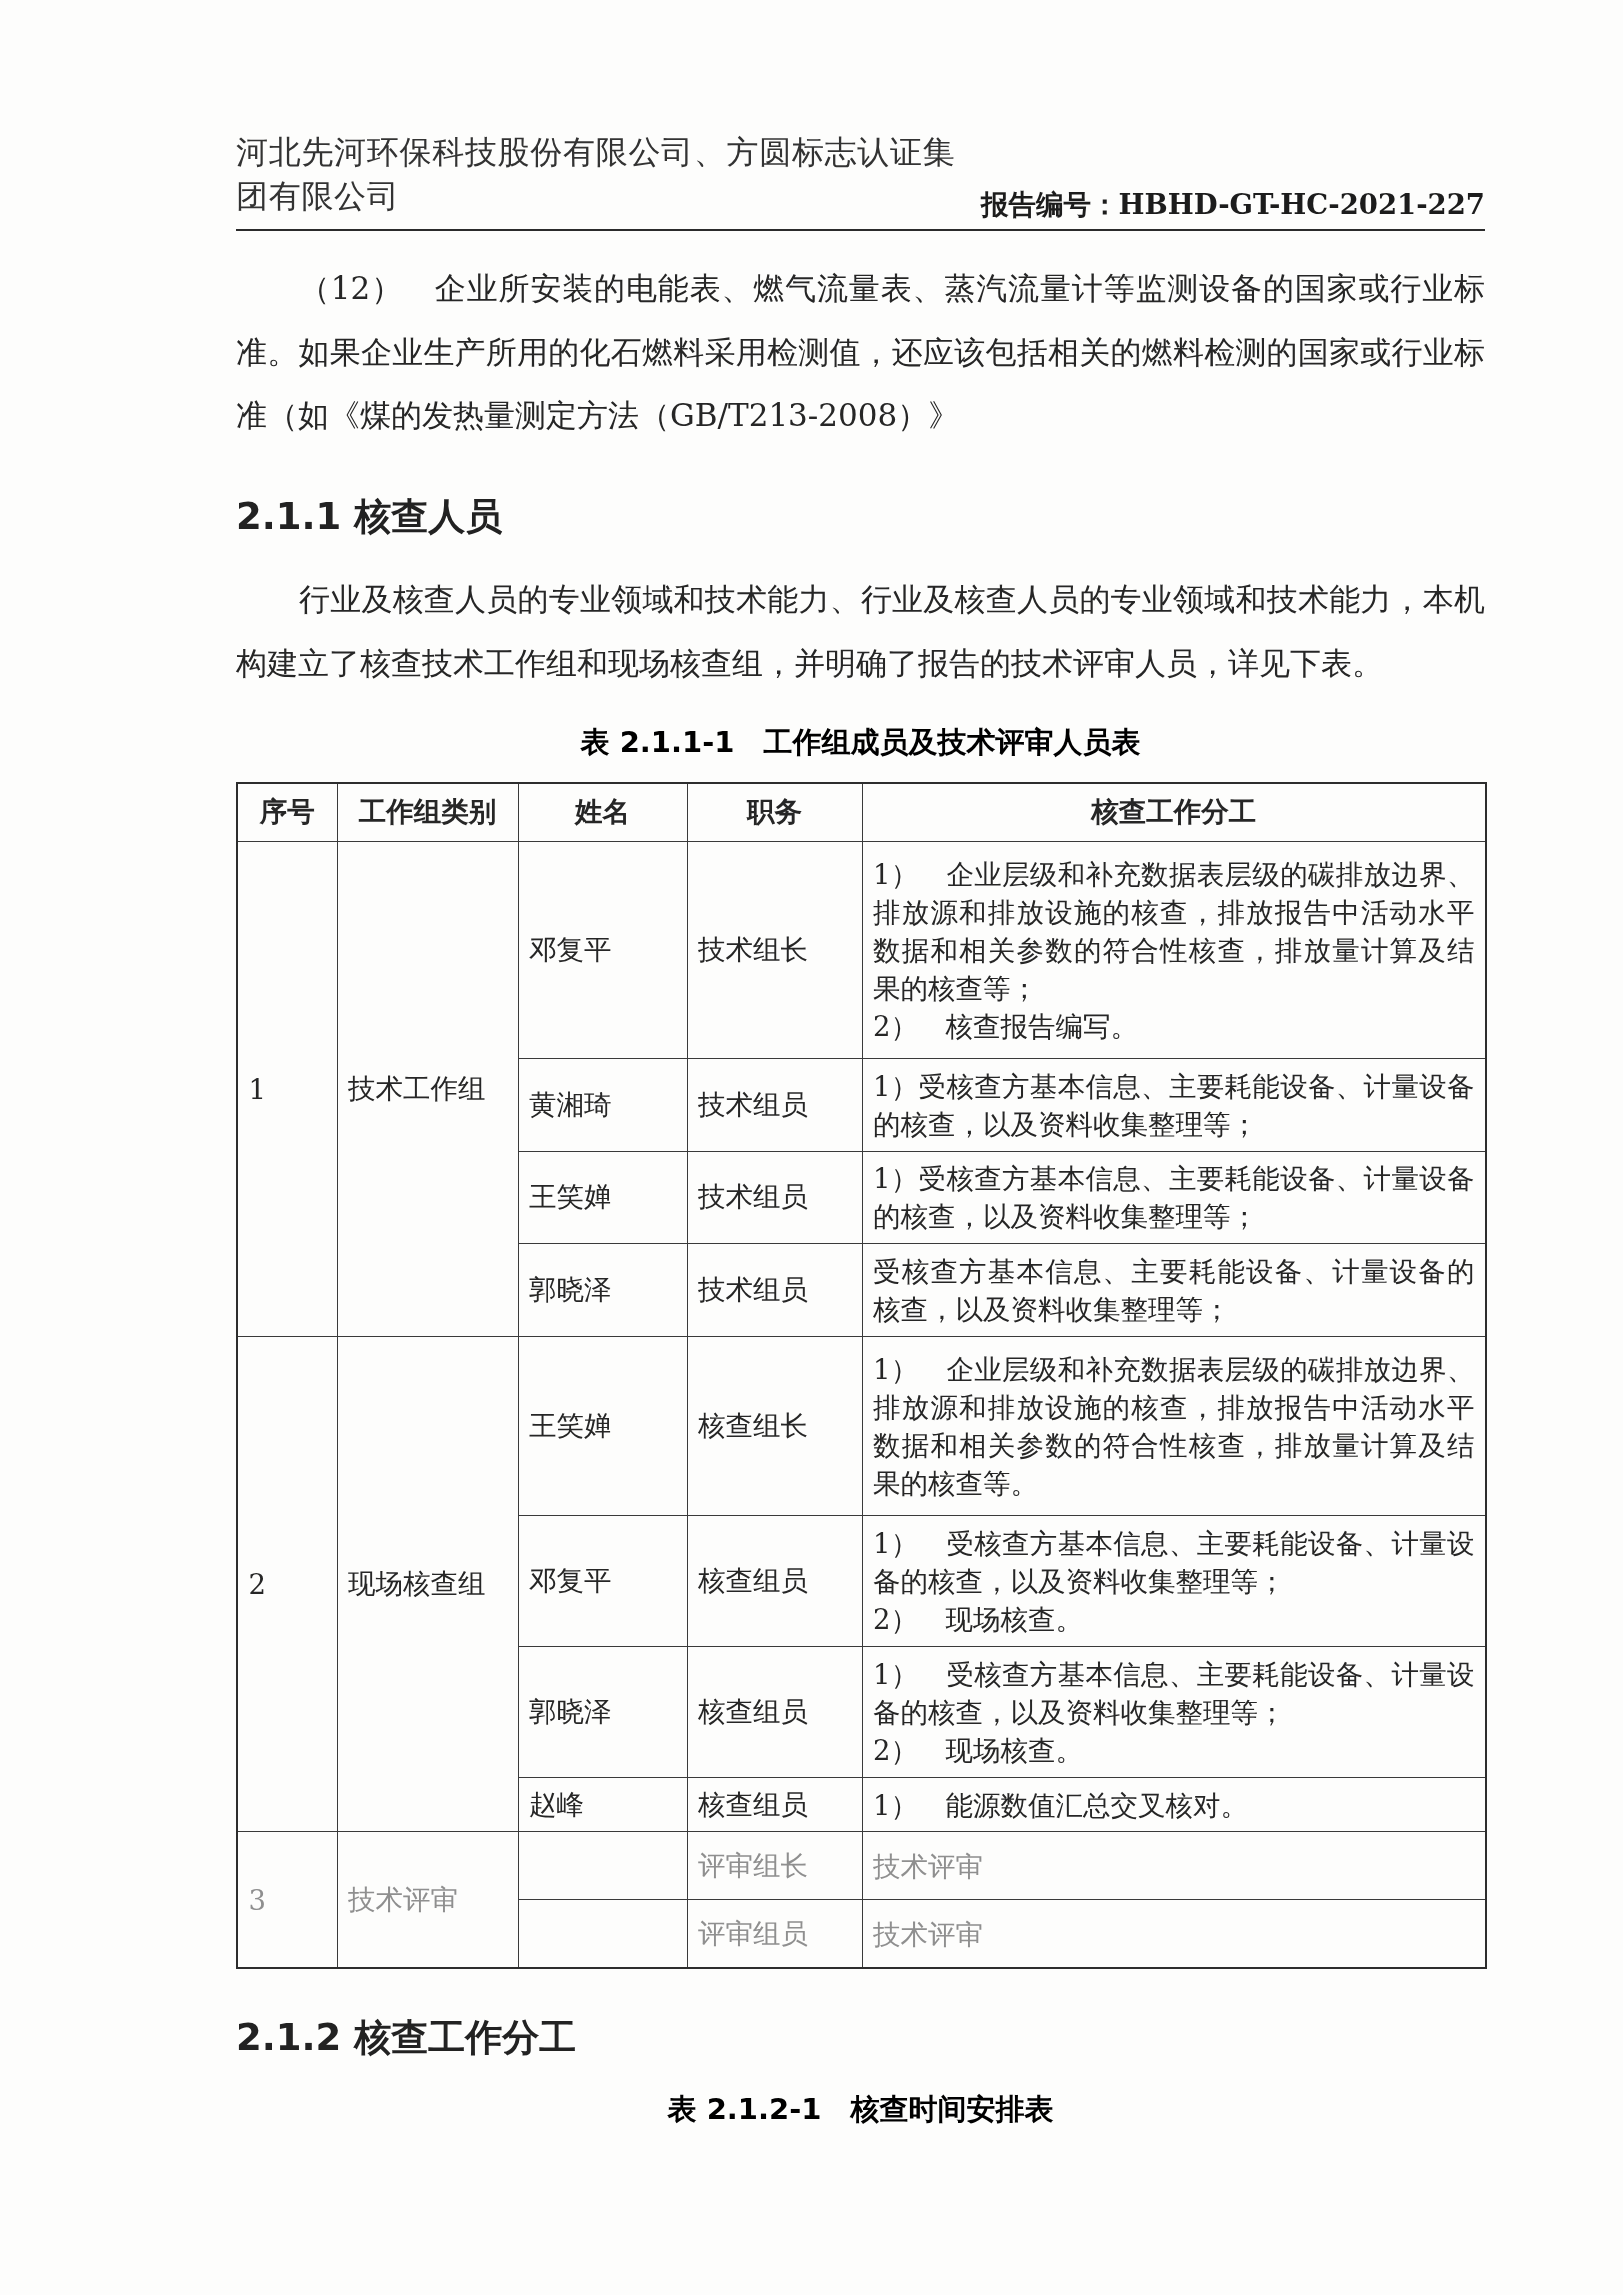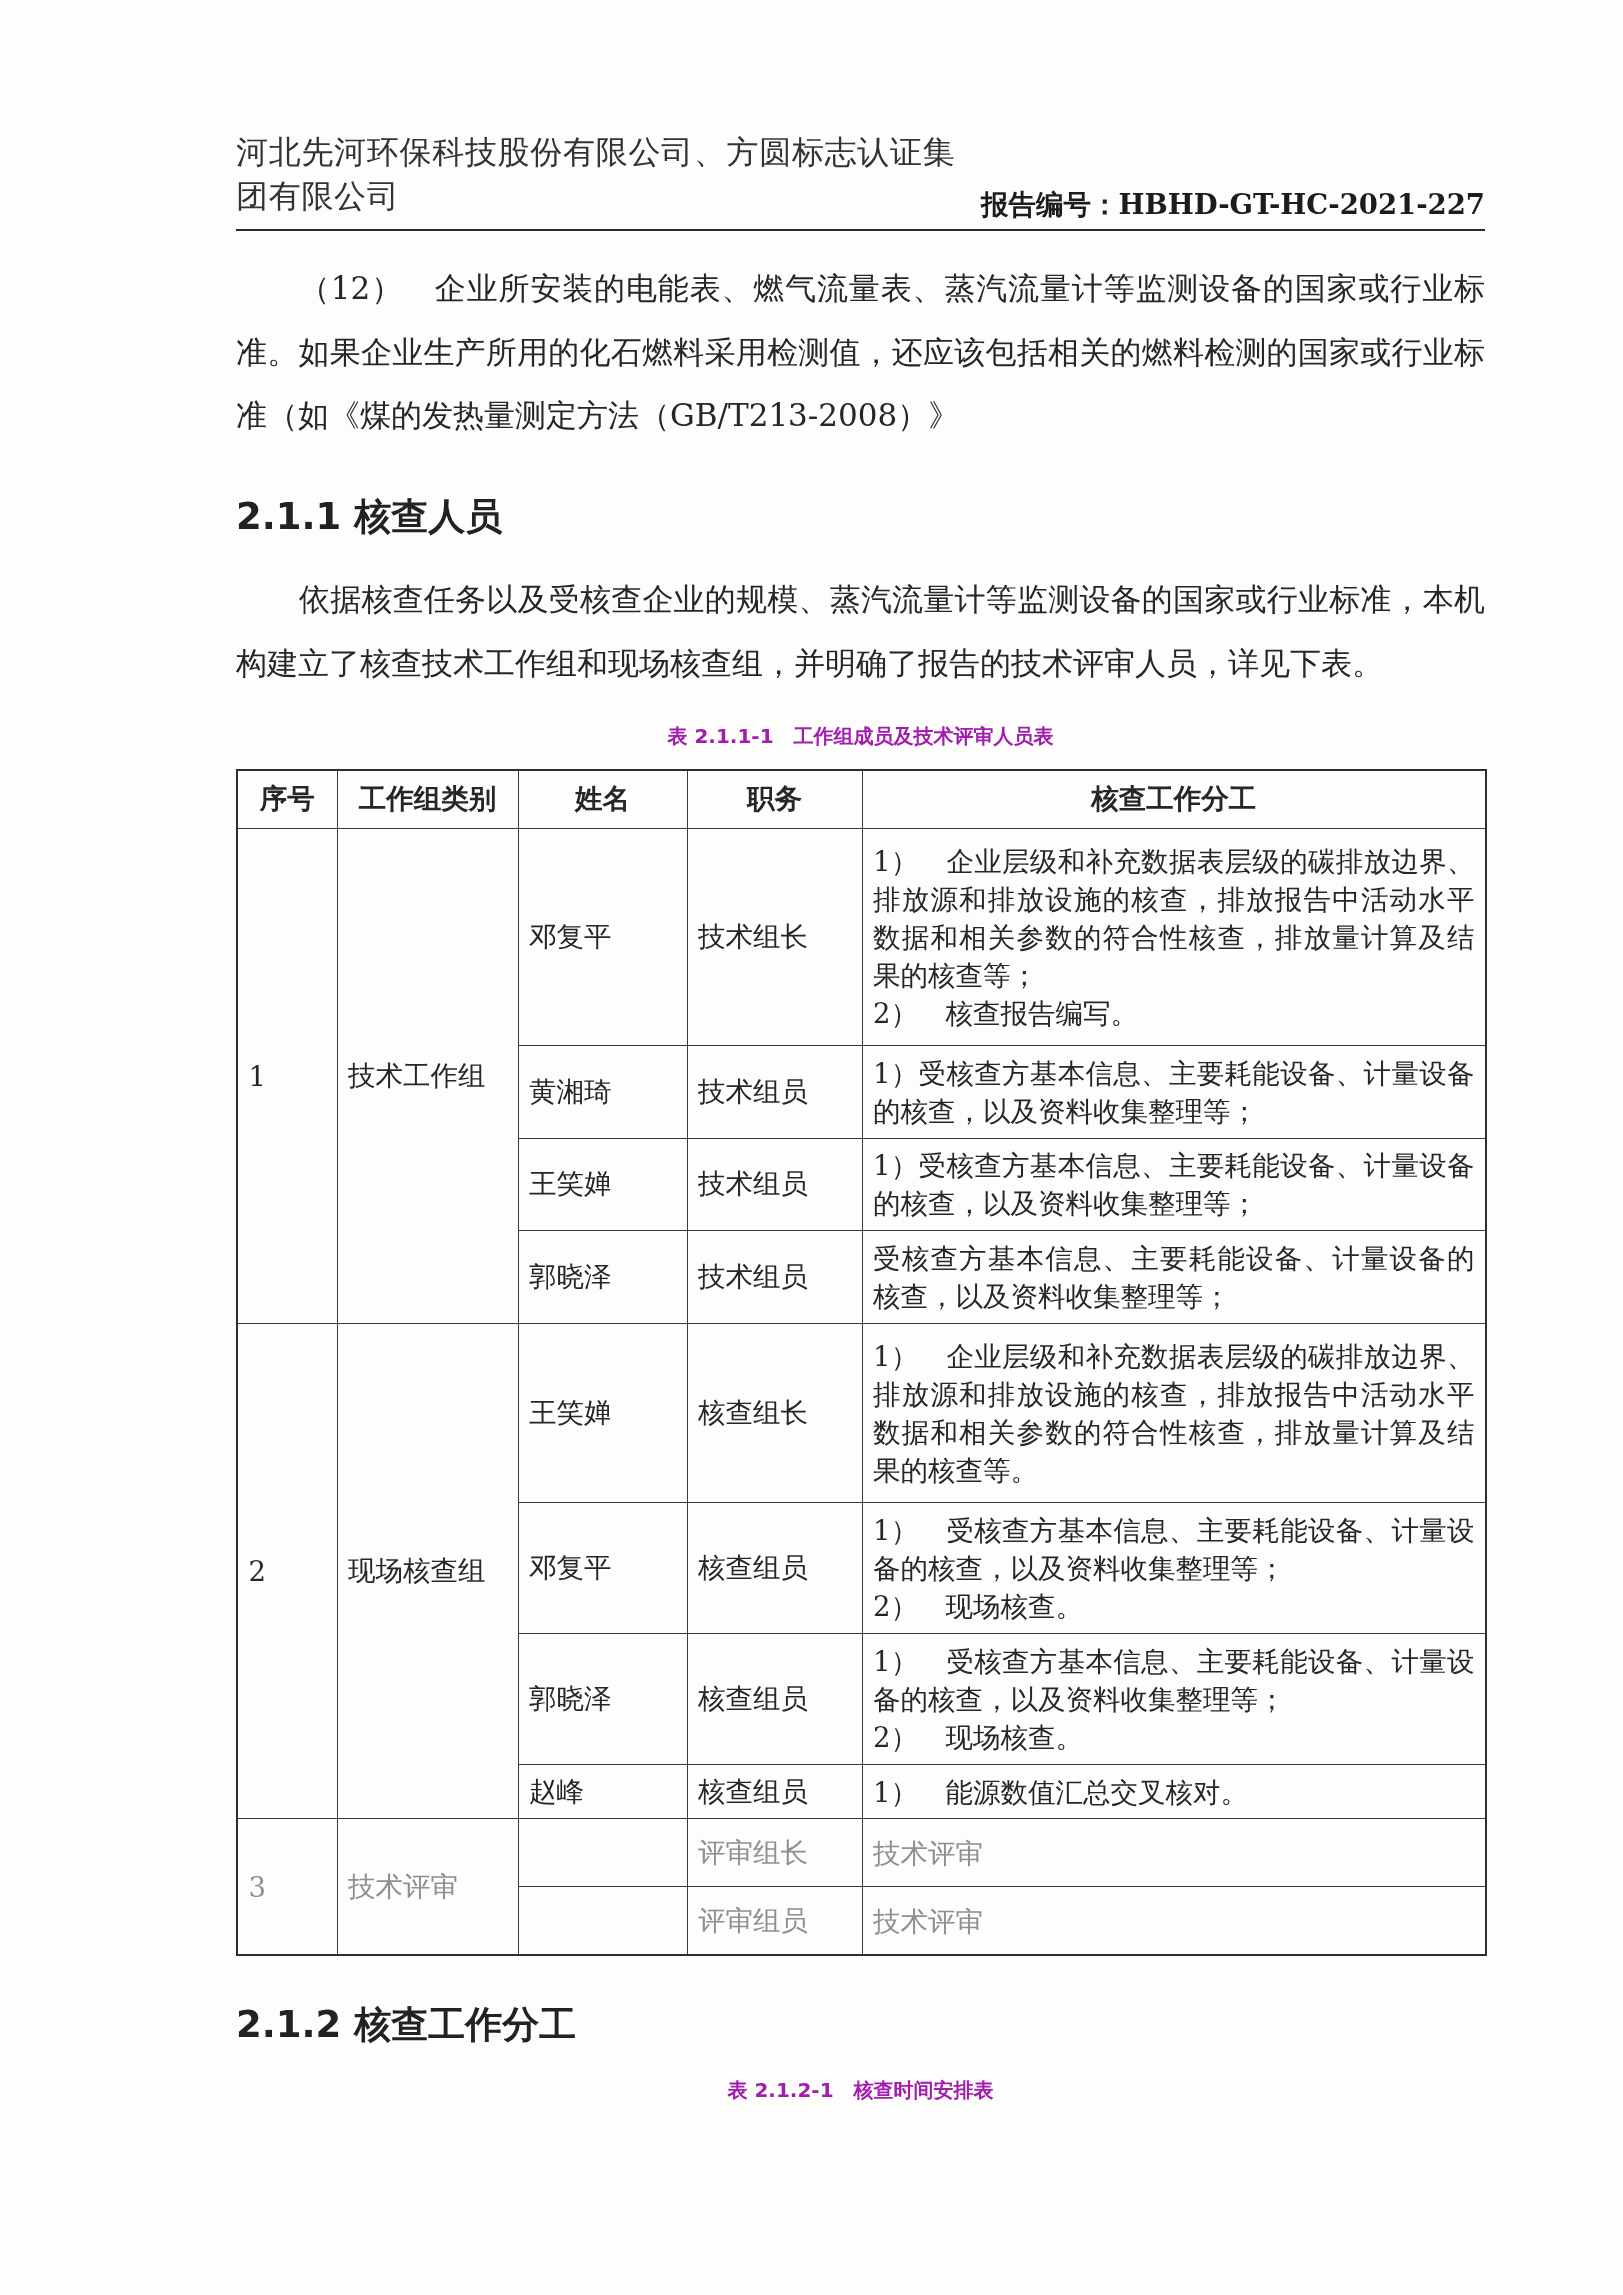--- a/index.html
+++ b/index.html
@@ -56,24 +56,24 @@
     color:#222;
     font-weight:bold;
     margin:0;
   }
   h1.sec{ font-size:35px; margin-top:58px; }
   h2.sec{ font-size:33px; margin-top:63px; }
   h3.sec{ font-size:37px; margin-top:44px; }
   .table-caption{
     font-family:"DejaVu Sans","Liberation Sans",sans-serif;
     font-weight:bold;
-    font-size:20px;
+    font-size:29px;
     text-align:center;
     margin-top:27.5px;
-    color:#a21caf;
+    color:#000000;
   }
   
   table.grid{
     border-collapse:collapse;
     table-layout:fixed;
     width:1249px;
     margin-top:19.6px;
     font-size:27.5px;
     color:#262626;
   }
@@ -113,21 +113,21 @@
     <div class="doc-header">
       <div class="company">河北先河环保科技股份有限公司、方圆标志认证集团有限公司</div>
       <div class="report-no">报告编号：HBHD-GT-HC-2021-227</div>
     </div>
     <hr class="header-rule">
 
     <p class="para indent">（12）　企业所安装的电能表、燃气流量表、蒸汽流量计等监测设备的国家或行业标准。如果企业生产所用的化石燃料采用检测值，还应该包括相关的燃料检测的国家或行业标准（如《煤的发热量测定方法（GB/T213-2008）》</p>
 
     <h3 class="sec">2.1.1 核查人员</h3>
 
-    <p class="para indent">依据核查任务以及受核查企业的规模、蒸汽流量计等监测设备的国家或行业标准，本机构建立了核查技术工作组和现场核查组，并明确了报告的技术评审人员，详见下表。</p>
+    <p class="para indent">行业及核查人员的专业领域和技术能力、行业及核查人员的专业领域和技术能力，本机构建立了核查技术工作组和现场核查组，并明确了报告的技术评审人员，详见下表。</p>
 
     <div class="table-caption">表 2.1.1-1　工作组成员及技术评审人员表</div>
 
     <table class="grid">
       <colgroup>
         <col style="width:100px">
           <col style="width:181px">
           <col style="width:169px">
           <col style="width:175px">
           <col style="width:624px">

